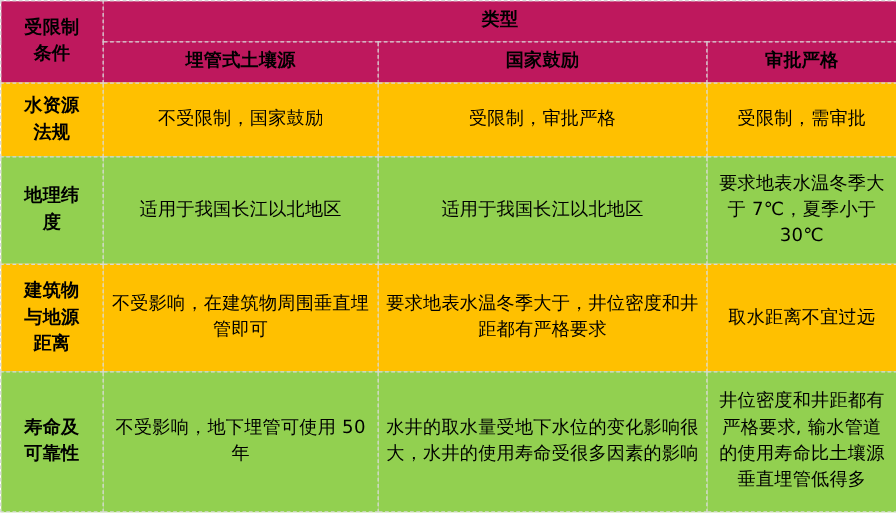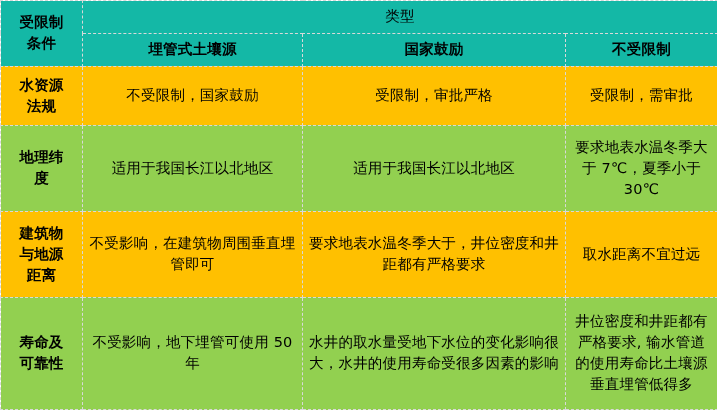--- a/index.html
+++ b/index.html
@@ -35,28 +35,28 @@
     border-bottom: 1px dashed #d9d9d9;
   }
 
   
   .col-cond  { width: 82px; }
   .col-soil  { width: 220px; }
   .col-under { width: 263px; }
   .col-surf  { width: 152px; }
 
   
-  .fill-yellow { background: #14b8a6; }
+  .fill-yellow { background: #be185d; }
   .fill-orange { background: #ffc000; }
   .fill-green  { background: #92d050; }
 
   
   .hdr-type {
     border-bottom: 2px solid #000000;
-    font-weight: normal;
+    font-weight: bold;
   }
   .hdr-cond {
     font-weight: bold;
     border-bottom: 2px solid #000000;
     border-top: 2px solid #000000;
     border-left: 2px solid #000000;
   }
   .hdr-sub {
     font-weight: bold;
     border-bottom: 2px solid #000000;
@@ -90,21 +90,21 @@
     <td class="fill-yellow hdr-cond" rowspan="2">
       <div>受限制</div>
       <div>条件</div>
     </td>
     <td class="fill-yellow hdr-type" colspan="3">类型</td>
   </tr>
 
   <tr>
     <td class="fill-yellow hdr-sub">埋管式土壤源</td>
     <td class="fill-yellow hdr-sub">国家鼓励</td>
-    <td class="fill-yellow hdr-sub edge-right">不受限制</td>
+    <td class="fill-yellow hdr-sub edge-right">审批严格</td>
   </tr>
 
   <tr class="row-water-regulation">
     <td class="fill-orange label-cell">
       <div>水资源</div>
       <div>法规</div>
     </td>
     <td class="fill-orange body-cell">不受限制，国家鼓励</td>
     <td class="fill-orange body-cell">受限制，审批严格</td>
     <td class="fill-orange body-cell edge-right">受限制，需审批</td>

